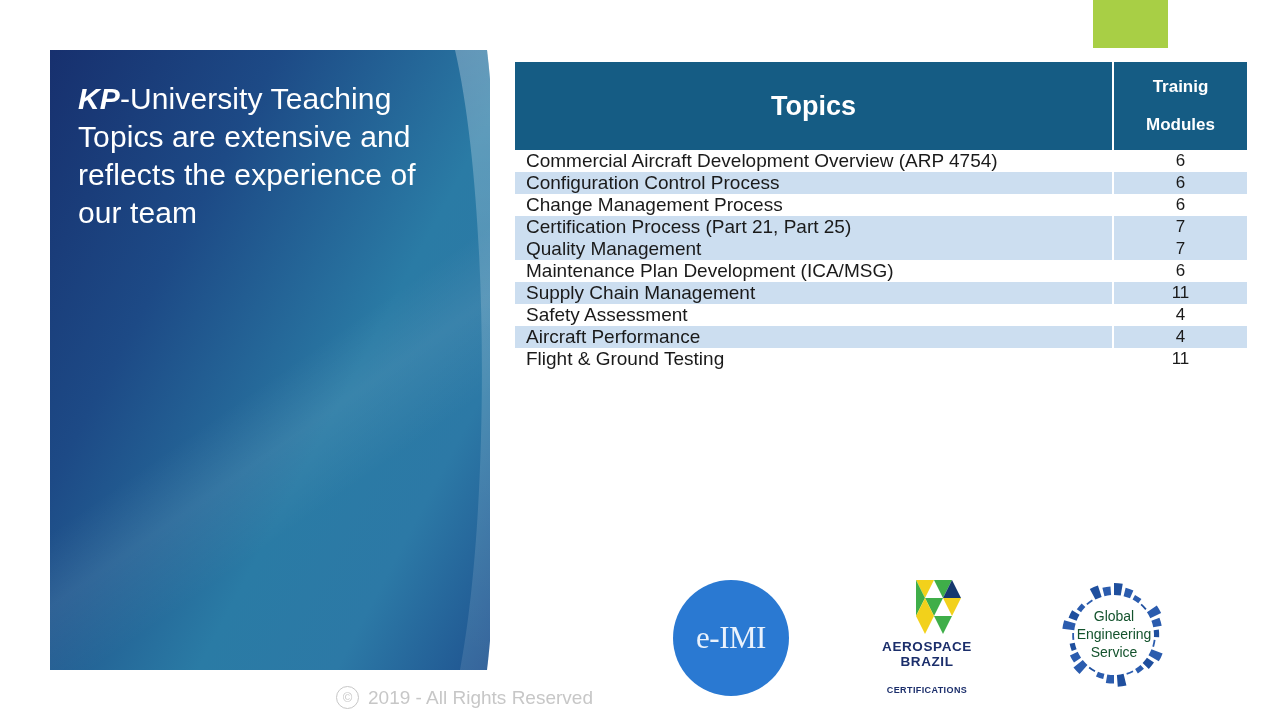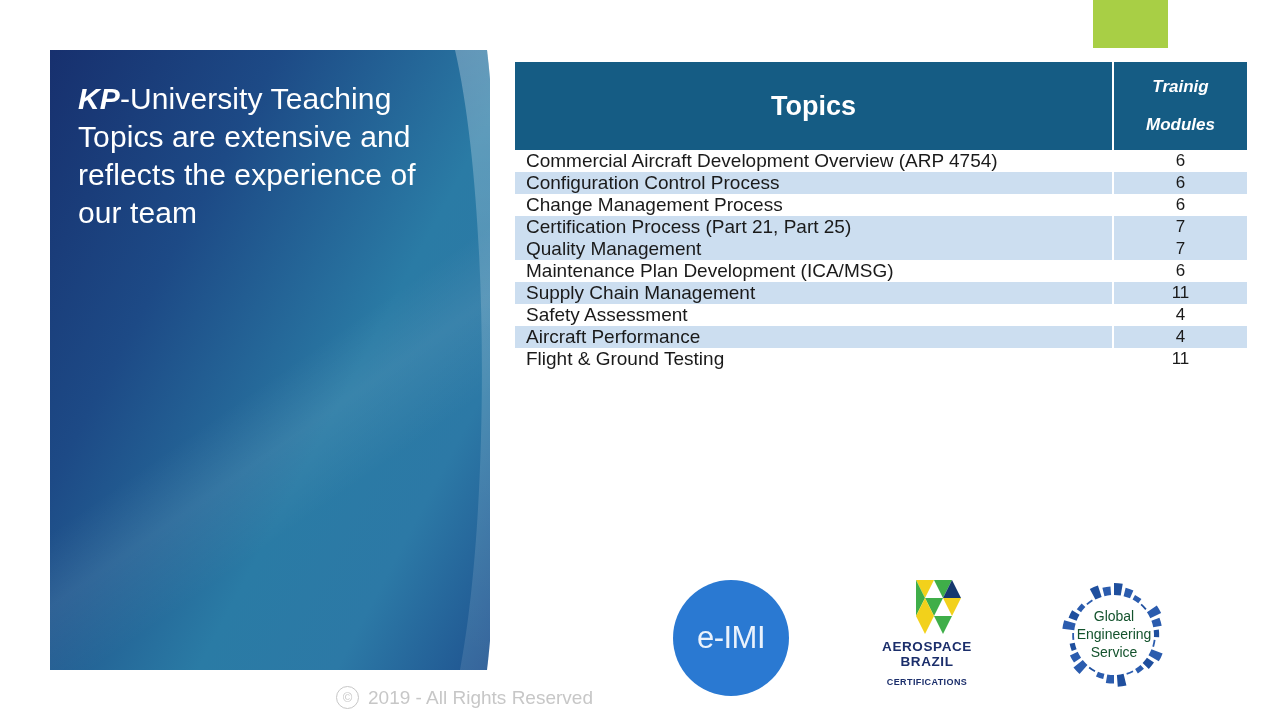--- a/index.html
+++ b/index.html
@@ -86,21 +86,20 @@
   }
   th.th-topics {
     font-size: 27px;
     height: 88px;
     border-right: 2px solid #FFFFFF;
   }
   th.th-modules {
     font-size: 17px;
     height: 88px;
     line-height: 38px;
-    font-style: italic;
   }
   th.th-modules .l2 { display: block; }
 
   #topics-table tbody td {
     height: 22px;
     font-size: 19px;
     color: #1A1A1A;
     font-weight: 400;
     padding: 0;
     border: none;
@@ -122,37 +121,37 @@
 
   
   #logos {
     position: absolute;
     left: 655px; top: 572px;
     width: 560px; height: 120px;
   }
   .logo { position: absolute; }
 
   
-  #logo-eimi { left: 18px; top: 8px; width: 116px; height: 116px; }
+  #logo-eimi { left: 18px; top: 8px; width: 116px; height: 116px; font-family: Liberation Serif, serif; }
   #logo-eimi .circle {
     width: 116px; height: 116px; border-radius: 50%;
     background: #2A79D2;
     display: flex; align-items: center; justify-content: center;
   }
   #logo-eimi .txt {
     color: #EAF2FC; font-size: 31px; font-weight: 400;
     letter-spacing: -0.5px;
   }
 
   
   #logo-abc { left: 207px; top: 6px; width: 130px; height: 112px; text-align: center; }
   #logo-abc .mark { margin: 0 auto; display: block; }
   #logo-abc .l1 { font-size: 13.5px; font-weight: 700; color: #1B2E6B; letter-spacing: 0.6px; margin-top: 3px; }
   #logo-abc .l2 { font-size: 13.5px; font-weight: 700; color: #1B2E6B; letter-spacing: 0.6px; }
-  #logo-abc .l3 { font-size: 9px; font-weight: 700; color: #1B2E6B; letter-spacing: 0.4px; margin-top: 8px; }
+  #logo-abc .l3 { font-size: 9px; font-weight: 700; color: #1B2E6B; letter-spacing: 0.4px; margin-top: 16px; }
 
   
   #logo-ges { left: 395px; top: 4px; width: 128px; height: 118px; }
   #logo-ges .wrap { position: relative; width: 128px; height: 118px; }
   #logo-ges .label {
     position: absolute; left: 0; right: 0; top: 31px;
     text-align: center; color: #14532d;
     font-size: 14px; line-height: 18px; font-weight: 400;
   }
 

